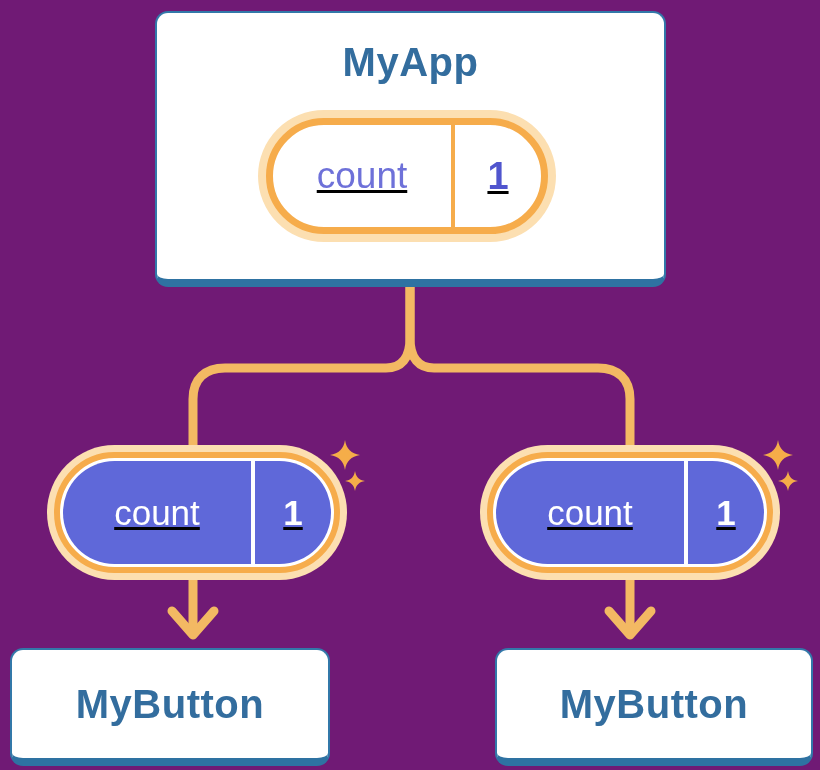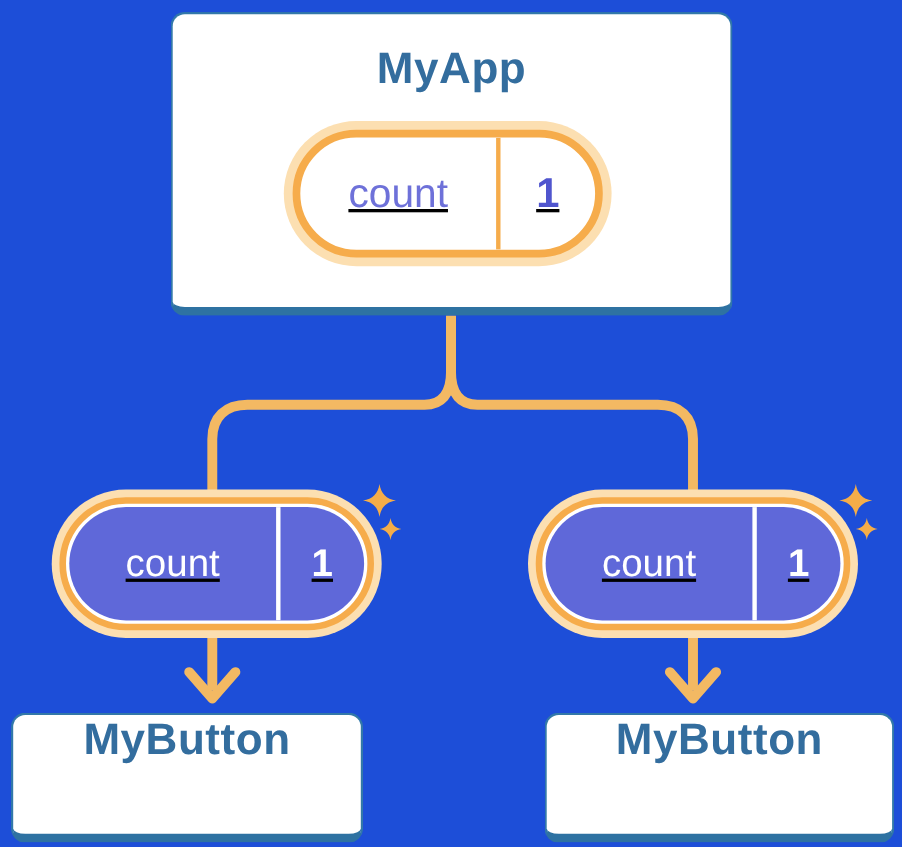--- a/index.html
+++ b/index.html
@@ -1,34 +1,34 @@
 <!DOCTYPE html>
 <html><head>
 <meta charset="utf-8">
 <style>
   html,body{margin:0;padding:0;}
   .stage{
     position:relative;
     width:820px;height:770px;
-    background:#1d4ed8;
+    background:#701a75;
     font-family:"Liberation Sans",sans-serif;
     overflow:hidden;
   }
   
   .card{
     position:absolute;
     background:#ffffff;
     border:2px solid #3278A9;
     border-bottom:8px solid #2E72A2;
     border-radius:13px;
     box-sizing:border-box;
     z-index:2;
   }
   .card-root{left:155px;top:11px;width:511px;height:276px;}
-  .card-leaf{top:648px;height:118px;display:flex;justify-content:center;}
+  .card-leaf{top:648px;height:118px;display:flex;align-items:center;justify-content:center;}
   .card-leaf-left{left:10px;width:320px;}
   .card-leaf-right{left:495px;width:318px;}
   .node-title{
     color:#336D9E;
     font-weight:700;
     font-size:40px;
     letter-spacing:0.5px;
     white-space:nowrap;
   }
   .root-title{

